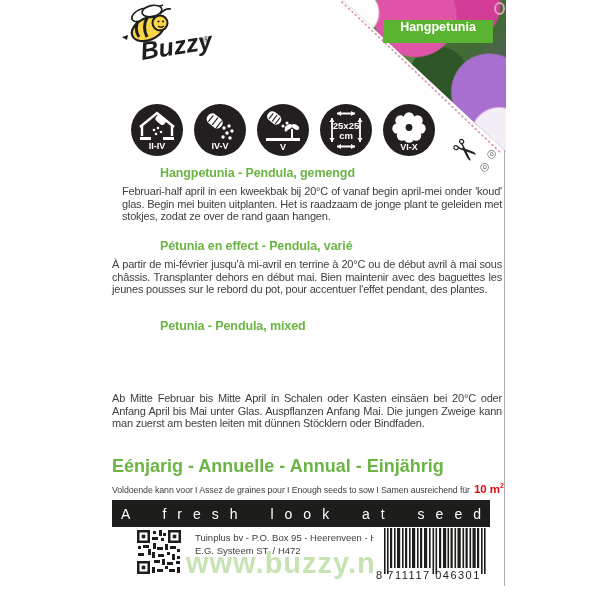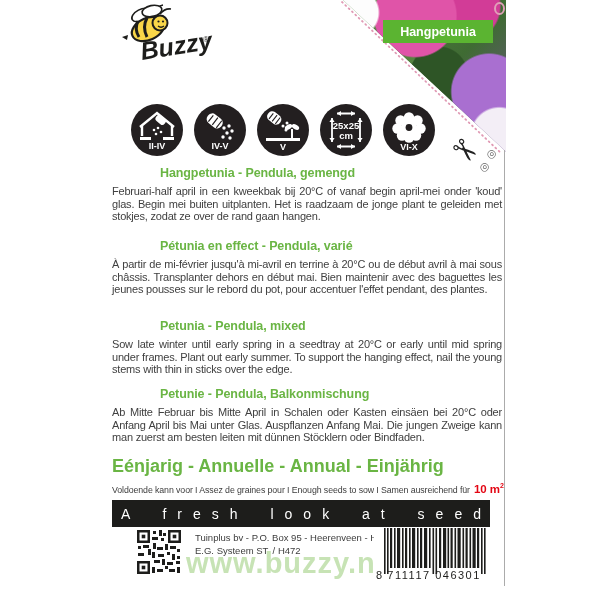--- a/index.html
+++ b/index.html
@@ -19,21 +19,21 @@
       radial-gradient(circle at 46% 10%, #e054a8 0 24%, rgba(224,84,168,0) 25%),
       radial-gradient(circle at 76% 4%, #d23c97 0 17%, rgba(210,60,151,0) 18%),
       radial-gradient(circle at 96% 86%, #f3eef6 0 13%, rgba(243,238,246,0) 14%),
       radial-gradient(circle at 90% 58%, #a96fd0 0 21%, rgba(169,111,208,0) 22%),
       radial-gradient(circle at 60% 48%, #2e5526 0 22%, rgba(46,85,38,0) 23%),
       radial-gradient(circle at 30% 42%, #55833f 0 18%, rgba(85,131,63,0) 19%),
       linear-gradient(135deg,#5d8a45 0%,#3f6b33 55%,#7a4f9e 100%);
   }
   .perf{left:336px;top:0;width:172px;height:162px;pointer-events:none;}
   .badge{left:383px;top:20px;width:110px;height:23px;background:#5bb431;
-    display:flex;align-items:center;justify-content:center;}
+    display:flex;align-items:flex-start;justify-content:center;}
   .badge span{color:#fff;font-weight:bold;font-size:12.5px;}
   .scissors{left:452px;top:136px;font-size:30px;color:#222;
     transform:rotate(42deg);line-height:1;}
   .ringmark{color:#666;font-size:11px;line-height:1;}
   .hanghole{left:494px;top:2px;width:11px;height:13px;border:2px solid #e0a0b8;
     border-radius:50%;box-sizing:border-box;}
 
   
   .icons{left:131px;top:104px;width:312px;height:54px;display:flex;gap:11px;}
   .picto{width:52px;height:52px;}
@@ -164,32 +164,30 @@
           <circle cx="17.5" cy="16.5" r="5.2"></circle>
         <circle cx="26" cy="23.5" r="8"></circle>
       </g>
       <circle cx="26" cy="23.5" r="3.4" fill="#231f20"></circle>
       <text x="26" y="46" text-anchor="middle" font-size="9" font-weight="bold" fill="#fff">VI-X</text>
     </svg>
   </div>
 
   <div class="abs tsec" style="top:166px;">
     <div class="sec-h">Hangpetunia - Pendula, gemengd</div>
-    <div class="sec-b" style="margin-top:5px;">Februari-half april in een kweekbak bij 20°C of vanaf begin april-mei onder 'koud' glas. Begin mei buiten uitplanten. Het is raadzaam de jonge plant te geleiden met stokjes, zodat ze over de rand gaan hangen.</div>
+    <div class="sec-b" style="margin-top:5px;margin-left:10px;">Februari-half april in een kweekbak bij 20°C of vanaf begin april-mei onder 'koud' glas. Begin mei buiten uitplanten. Het is raadzaam de jonge plant te geleiden met stokjes, zodat ze over de rand gaan hangen.</div>
   </div>
   <div class="abs tsec" style="top:239px;">
     <div class="sec-h">Pétunia en effect - Pendula, varié</div>
     <div class="sec-b" style="margin-top:5px;">À partir de mi-février jusqu'à mi-avril en terrine à 20°C ou de début avril à mai sous châssis. Transplanter dehors en début mai. Bien maintenir avec des baguettes les jeunes pousses sur le rebord du pot, pour accentuer l'effet pendant, des plantes.</div>
   </div>
   <div class="abs tsec" style="top:319px;">
     <div class="sec-h">Petunia - Pendula, mixed</div>
-    <div class="sec-b" style="margin-top:5px;">Sow late winter until early spring in a seedtray at 20°C or early until mid spring under frames. Plant out early summer. To support the hanging effect, nail the young stems with thin in sticks over the edge.</div>
   </div>
   <div class="abs tsec" style="top:387px;">
-    <div class="sec-h">Petunie - Pendula, Balkonmischung</div>
     <div class="sec-b" style="margin-top:5px;">Ab Mitte Februar bis Mitte April in Schalen oder Kasten einsäen bei 20°C oder Anfang April bis Mai unter Glas. Auspflanzen Anfang Mai. Die jungen Zweige kann man zuerst am besten leiten mit dünnen Stöcklern oder Bindfaden.</div>
   </div>
 
   <div class="abs annual">Eénjarig - Annuelle - Annual - Einjährig</div>
 
   <div class="abs seeds">
     <span class="pre">Voldoende kann voor I Assez de graines pour I Enough seeds to sow I Samen ausreichend für</span>
     <span class="qty"><span>10 m</span><sup>2</sup></span>
   </div>
 

